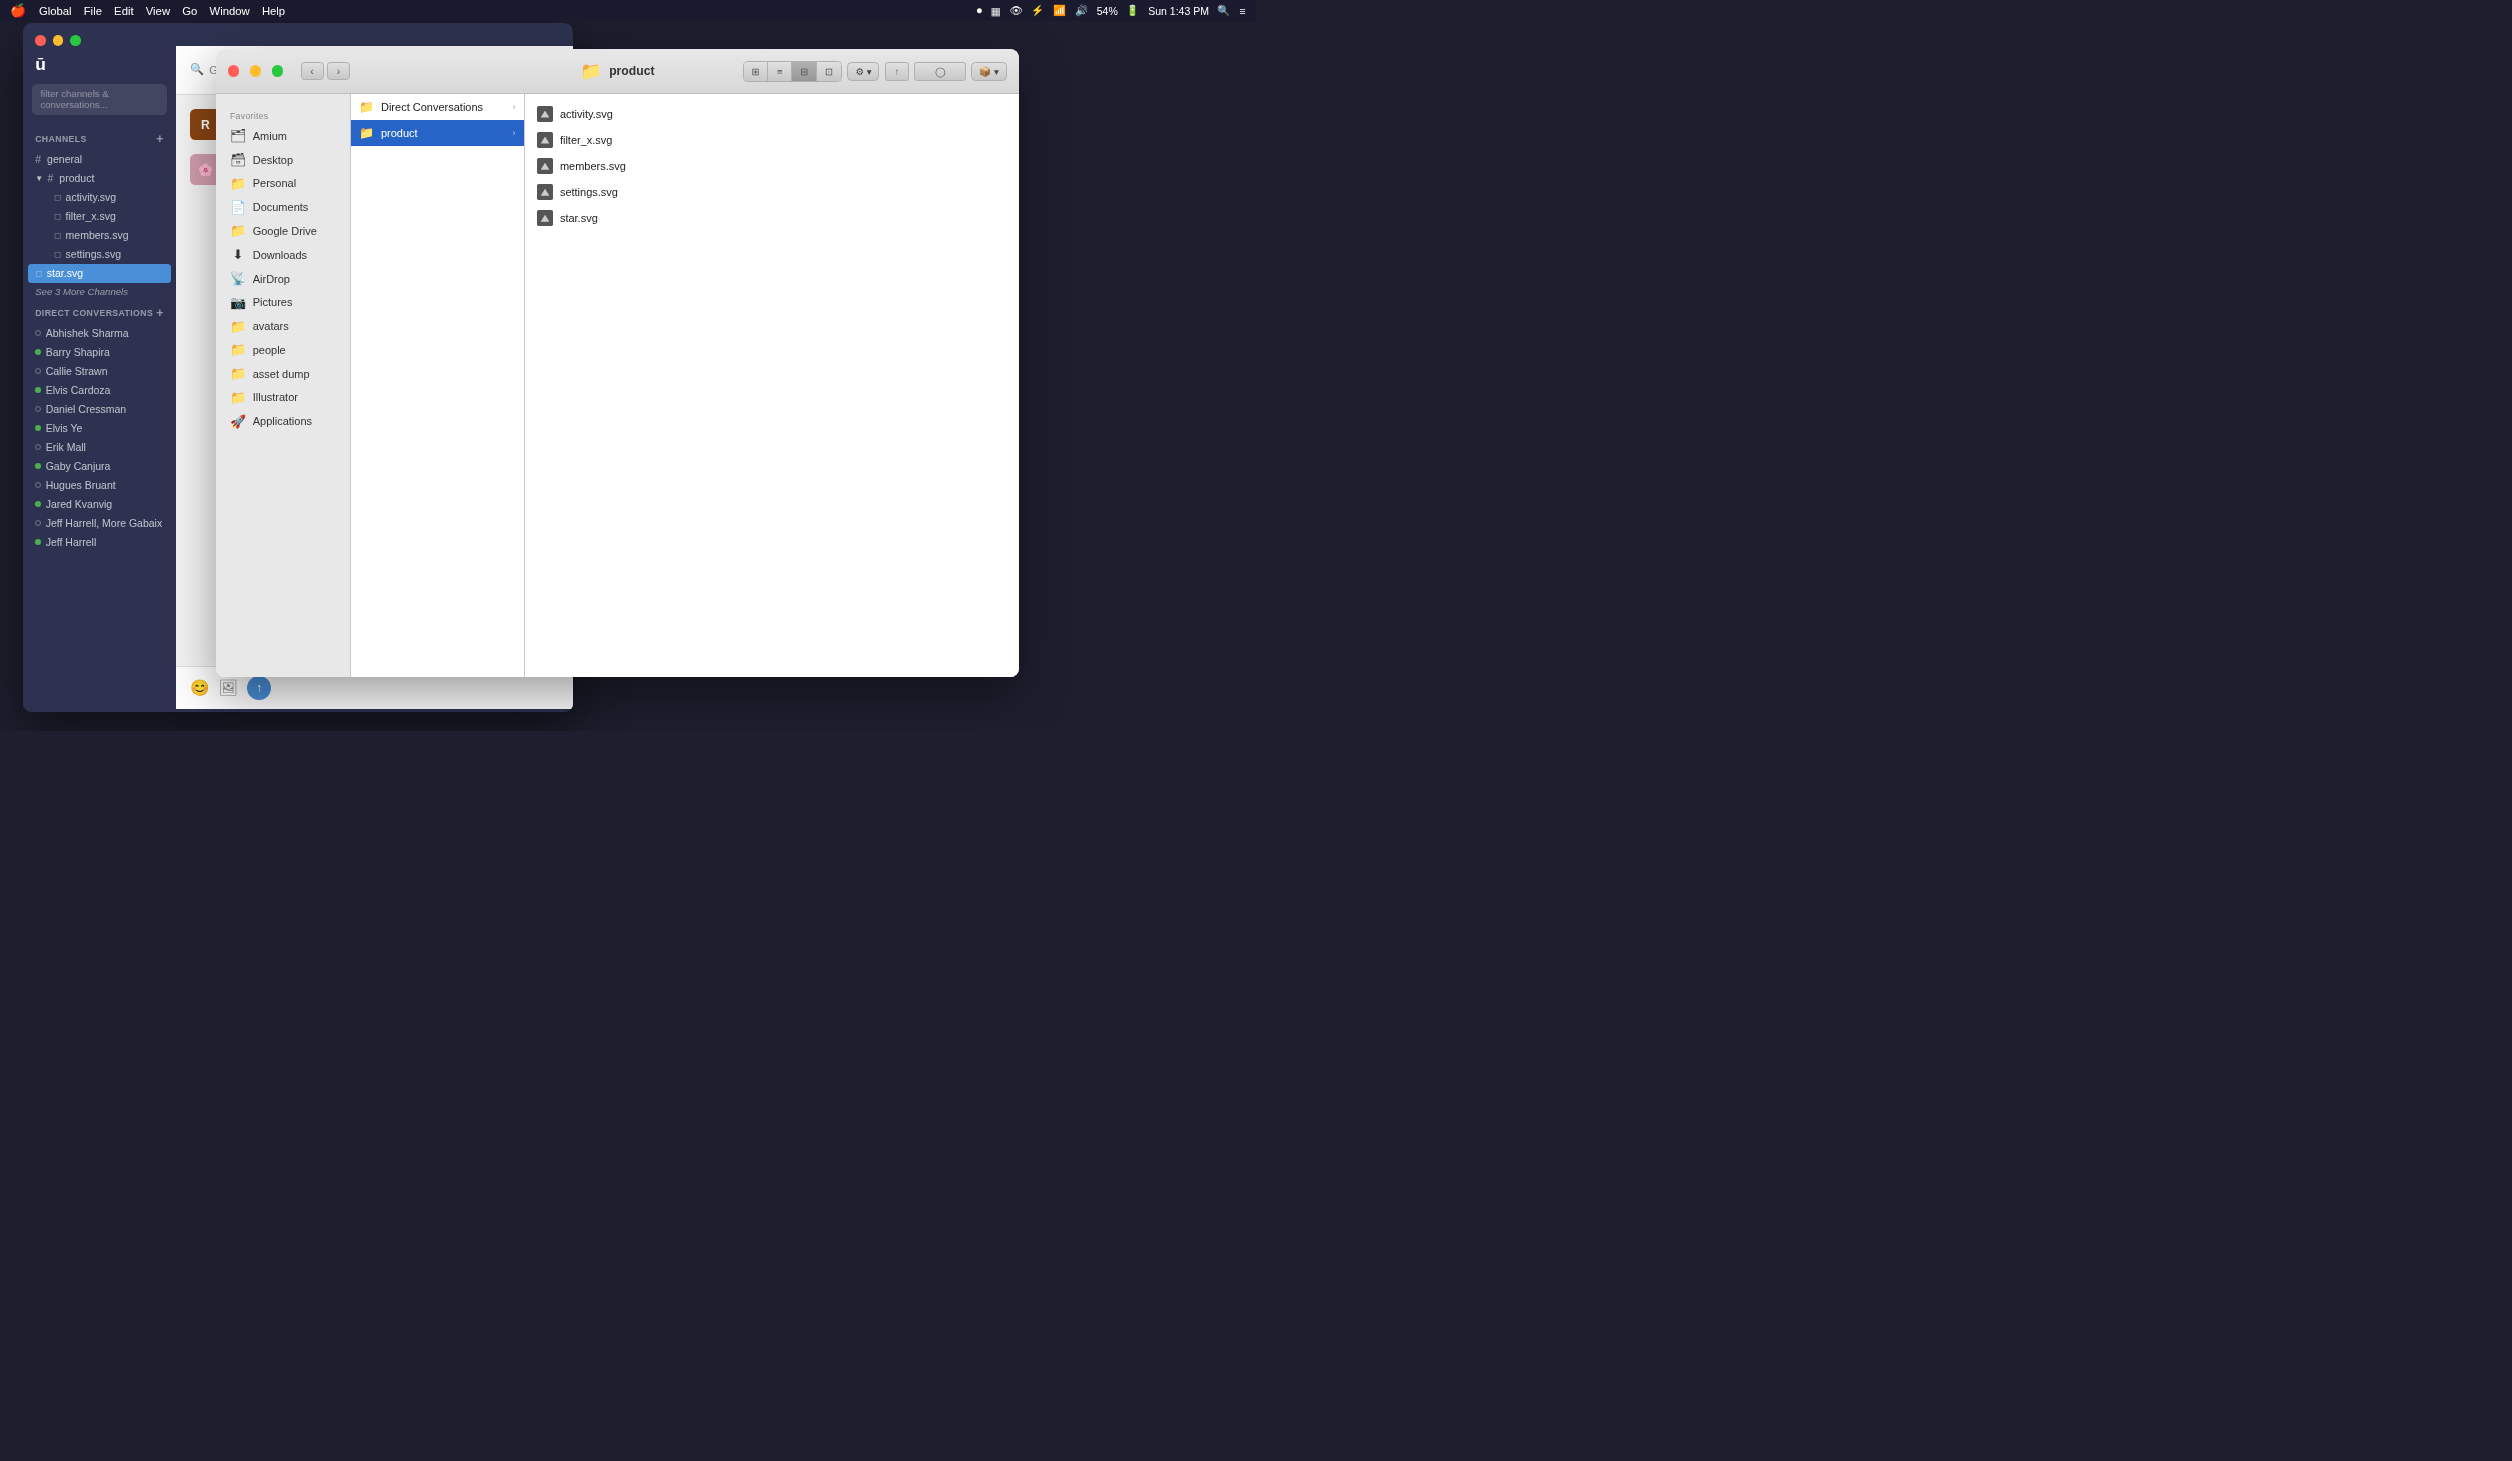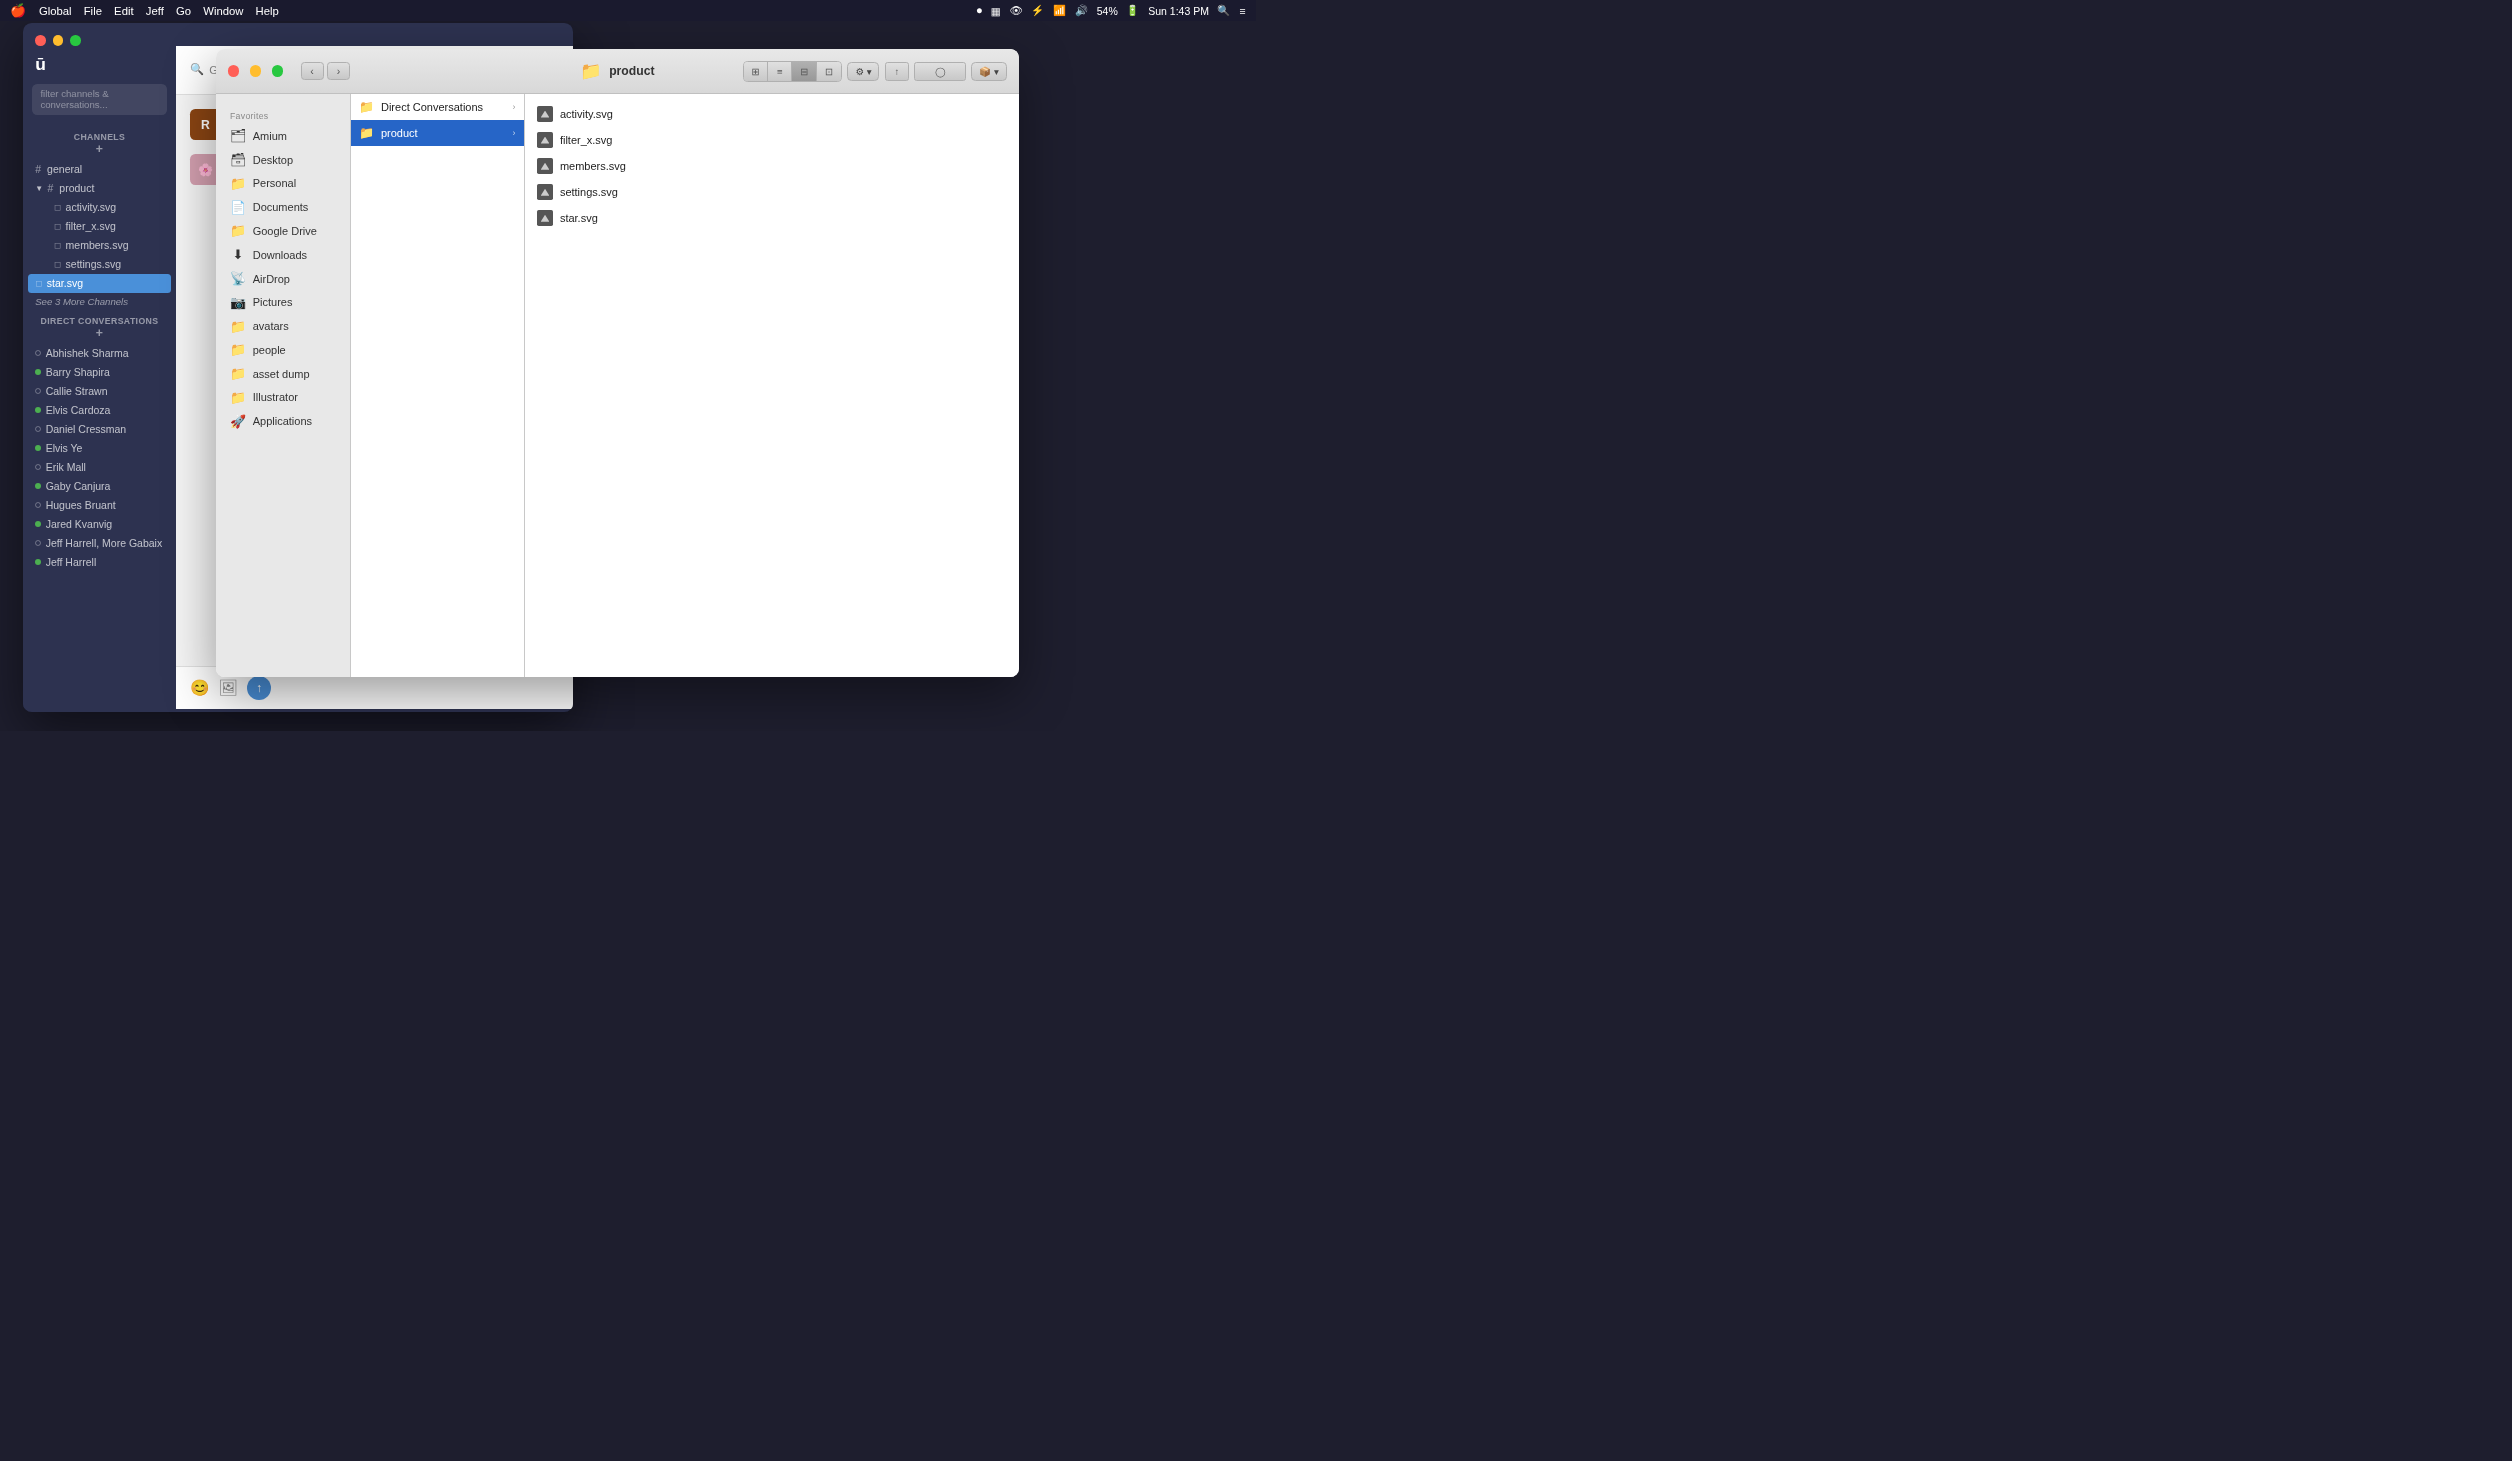--- a/index.html
+++ b/index.html
@@ -98,21 +98,20 @@
 
     .sidebar-section-header {
       display: flex;
       justify-content: space-between;
       align-items: center;
       padding: 5.2px 12.2px 3.5px;
       font-size: 8.7px;
       font-weight: 700;
       letter-spacing: 0.4px;
       color: rgba(255,255,255,0.5);
-      flex-direction: column;
     }
     .sidebar-section-header .plus-btn {
       cursor: pointer;
       font-size: 12.2px;
       color: rgba(255,255,255,0.5);
     }
 
     .sidebar-item {
       padding: 3.5px 12.2px;
       font-size: 10.5px;
@@ -504,21 +503,21 @@
   </style>
 </head>
 <body>
 
 <div class="menubar">
   <div class="menubar-left">
     <span class="apple-logo">🍎</span>
     <span>Global</span>
     <span>File</span>
     <span>Edit</span>
-    <span>Jeff</span>
+    <span>View</span>
     <span>Go</span>
     <span>Window</span>
     <span>Help</span>
   </div>
   <div class="menubar-right">
     <span>⏺</span>
     <span>▦</span>
     <span>👁</span>
     <span>⚡</span>
     <span>📶</span>

